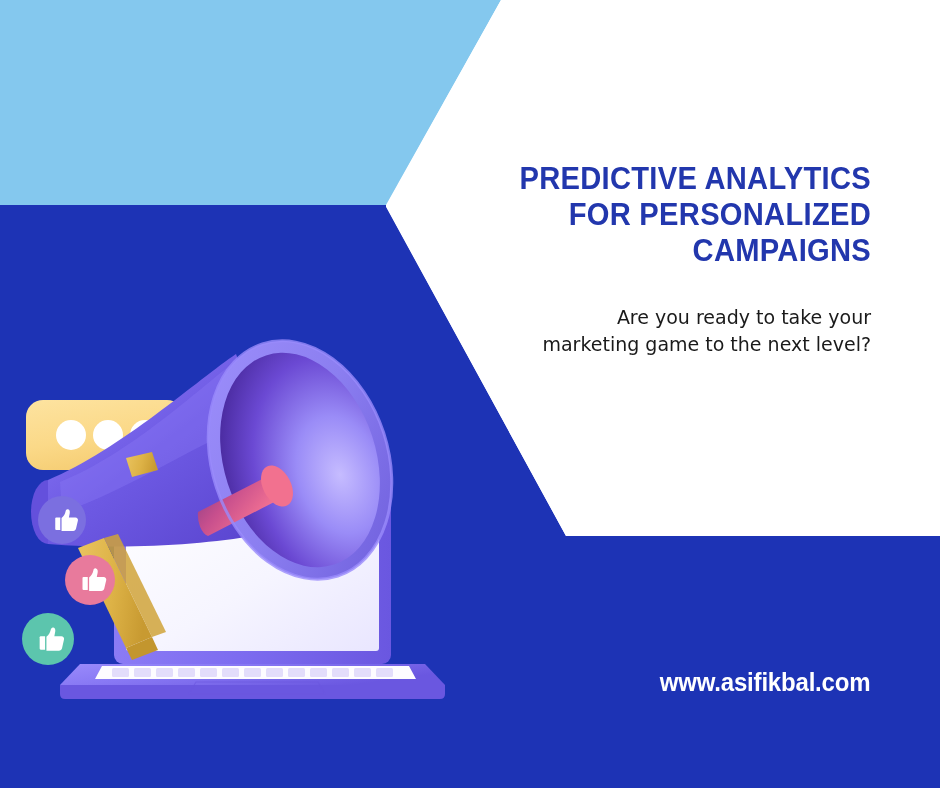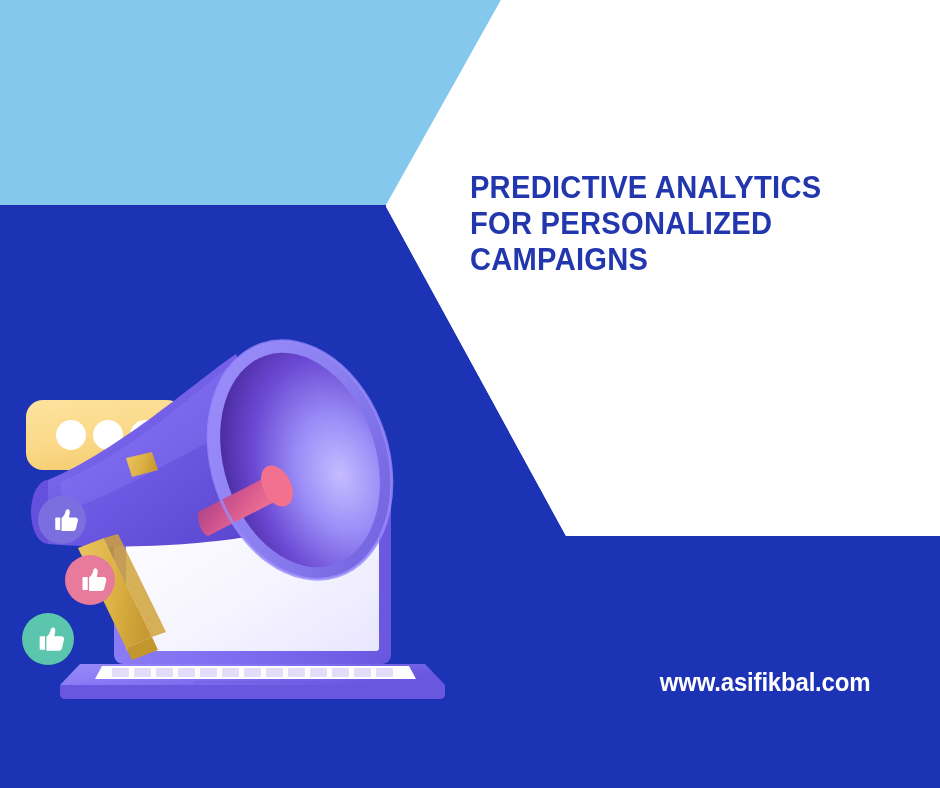--- a/index.html
+++ b/index.html
@@ -21,22 +21,23 @@
     position: absolute;
     inset: 0;
     width: 940px;
     height: 788px;
   }
 
   
   .text-block {
     position: absolute;
     right: 69px;
-    top: 169px;
+    top: 160px;
     width: 420px;
+    text-align: right;
     z-index: 40;
   }
   .headline {
     margin: 0;
     font-family: "Liberation Sans", sans-serif;
     font-weight: 700;
     font-size: 30.5px;
     line-height: 36px;
     letter-spacing: 0.3px;
     color: #2237ad;
@@ -251,17 +252,19 @@
         <path d="M60 90 h38 v120 h-38 a10 10 0 0 1-10-10 v-100 a10 10 0 0 1 10-10 z"></path>
         <path d="M110 96 c22-18 34-40 38-62 3-16 12-24 24-21 14 4 19 18 16 36 l-8 41 h62 c16 0 27 13 24 28 l-18 78 c-3 13-14 22-27 22 h-111 z"></path>
       </g>
     </g>
   </svg>
 
   <div class="text-block">
     <h1 class="headline">PREDICTIVE ANALYTICS
 FOR PERSONALIZED
 CAMPAIGNS</h1>
+    <p class="subhead">Are you ready to take your
+marketing game to the next level?</p>
   </div>
 
   <div class="site-url">www.asifikbal.com</div>
 
 </div>
 
 </body></html>

